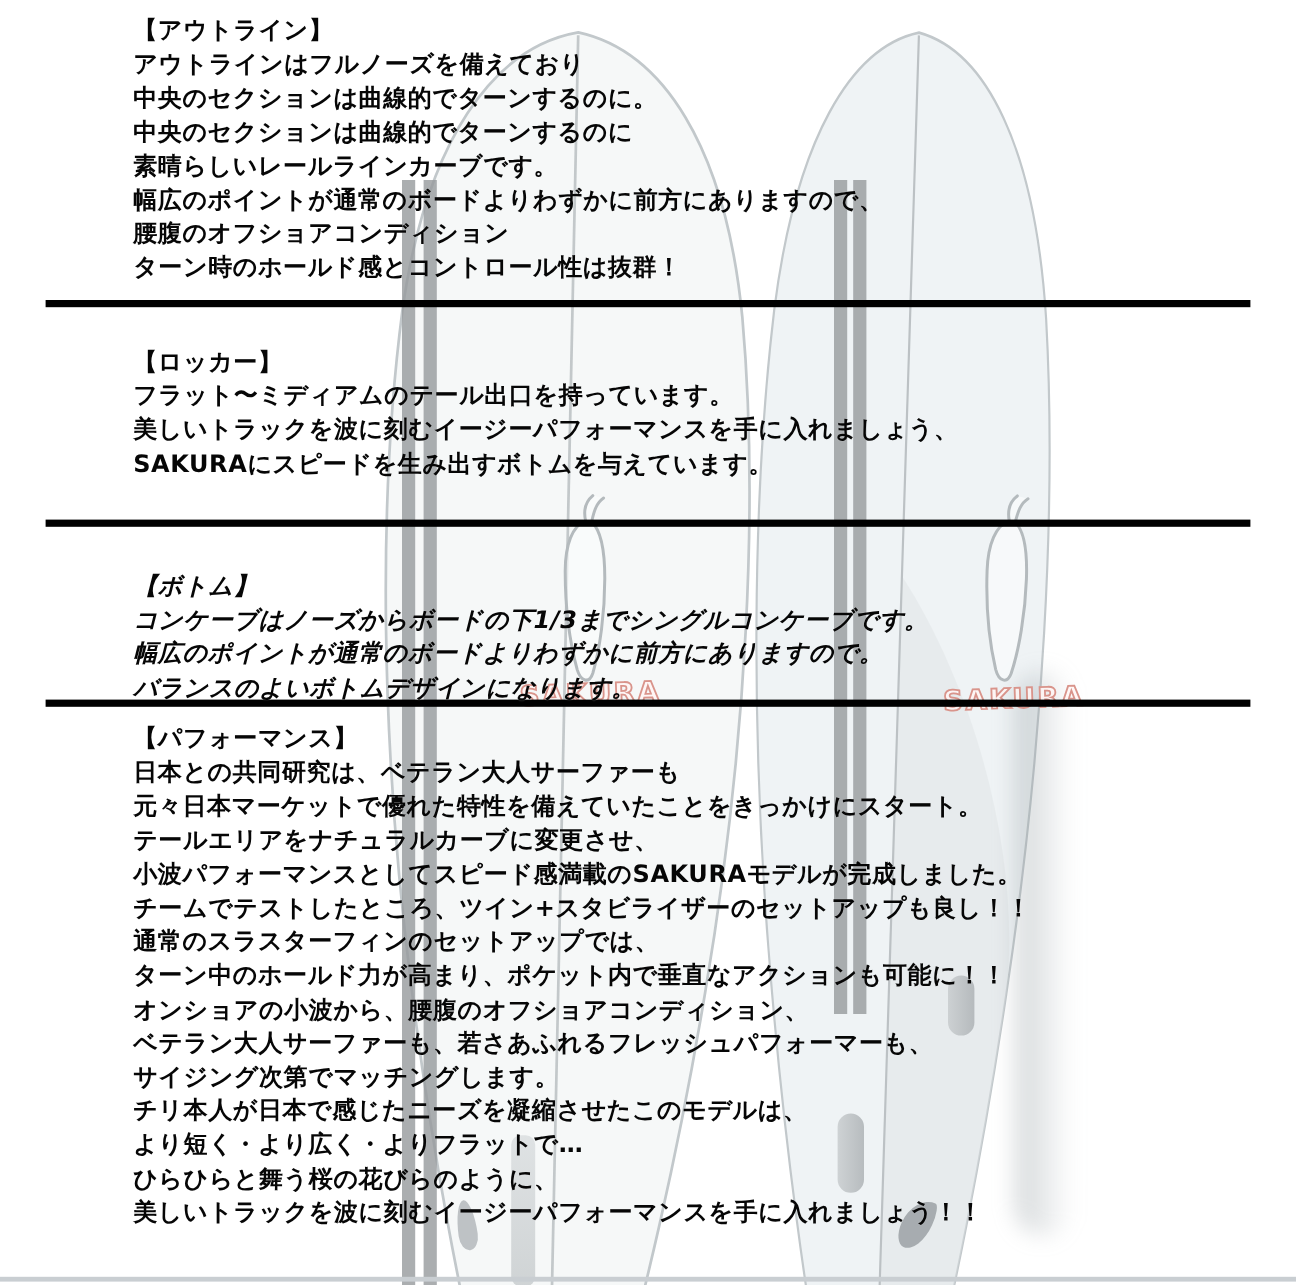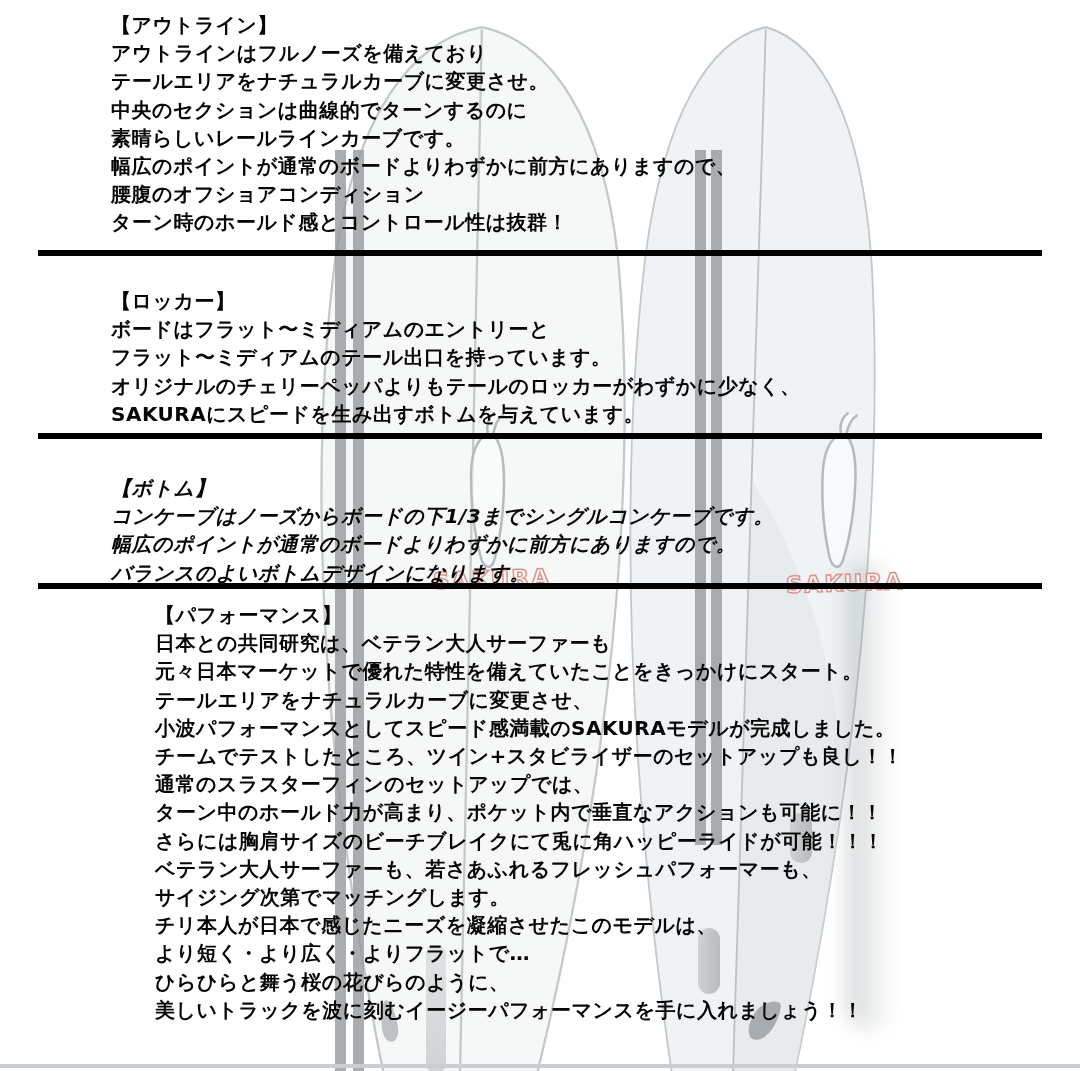--- a/index.html
+++ b/index.html
@@ -51,21 +51,21 @@
   .bottom-rule{position:absolute;left:0;top:1064px;width:1080px;height:4px;background:#c9ced2;}
   
   .txt{
     position:absolute;left:111px;right:10px;color:#060606;font-weight:700;
     font-size:20px;line-height:28.2px;white-space:nowrap;letter-spacing:0.5px;
     text-shadow:0 0 1px rgba(255,255,255,0.4);
   }
   .txt.s1{top:11px;}
   .txt.s2{top:287px;}
   .txt.s3{top:474px;font-style:italic;}
-  .txt.s4{top:601px;margin-left:44px;}
+  .txt.s4{top:601px;}
 </style>
 </head>
 <body>
 
 <div class="canvas">
 
   <div class="bg">
 
     <svg class="board board-left" viewBox="0 0 300 1000" preserveAspectRatio="none">
       <path d="M150,6 C212,18 260,86 275,210 C290,345 285,520 258,700 C240,822 216,930 198,995 L102,995 C84,930 60,822 42,700 C15,520 10,345 25,210 C40,86 88,18 150,6 Z" fill="#f6f8f8" stroke="#c2c8cb" stroke-width="2"></path>
@@ -103,53 +103,52 @@
   </div>
 
   <div class="divider d1"></div>
   <div class="divider d2"></div>
   <div class="divider d3"></div>
   <div class="bottom-rule"></div>
 
   <section class="txt s1">
     <div>【アウトライン】</div>
     <div>アウトラインはフルノーズを備えており</div>
-    <div>テールエリアをナチュラルカーブに変更させ。</div>
+    <div>中央のセクションは曲線的でターンするのに。</div>
     <div>中央のセクションは曲線的でターンするのに</div>
     <div>素晴らしいレールラインカーブです。</div>
     <div>幅広のポイントが通常のボードよりわずかに前方にありますので、</div>
     <div>腰腹のオフショアコンディション</div>
     <div>ターン時のホールド感とコントロール性は抜群！</div>
   </section>
 
   <section class="txt s2">
     <div>【ロッカー】</div>
-    <div>ボードはフラット〜ミディアムのエントリーと</div>
     <div>フラット〜ミディアムのテール出口を持っています。</div>
-    <div>オリジナルのチェリーペッパよりもテールのロッカーがわずかに少なく、</div>
+    <div>美しいトラックを波に刻むイージーパフォーマンスを手に入れましょう、</div>
     <div>SAKURAにスピードを生み出すボトムを与えています。</div>
   </section>
 
   <section class="txt s3">
     <div>【ボトム】</div>
     <div>コンケーブはノーズからボードの下1/3までシングルコンケーブです。</div>
     <div>幅広のポイントが通常のボードよりわずかに前方にありますので。</div>
     <div>バランスのよいボトムデザインになります。</div>
   </section>
 
   <section class="txt s4">
     <div>【パフォーマンス】</div>
     <div>日本との共同研究は、ベテラン大人サーファーも</div>
     <div>元々日本マーケットで優れた特性を備えていたことをきっかけにスタート。</div>
     <div>テールエリアをナチュラルカーブに変更させ、</div>
     <div>小波パフォーマンスとしてスピード感満載のSAKURAモデルが完成しました。</div>
     <div>チームでテストしたところ、ツイン+スタビライザーのセットアップも良し！！</div>
     <div>通常のスラスターフィンのセットアップでは、</div>
     <div>ターン中のホールド力が高まり、ポケット内で垂直なアクションも可能に！！</div>
-    <div>さらには胸肩サイズのビーチブレイクにて兎に角ハッピーライドが可能！！！</div>
+    <div>オンショアの小波から、腰腹のオフショアコンディション、</div>
     <div>ベテラン大人サーファーも、若さあふれるフレッシュパフォーマーも、</div>
     <div>サイジング次第でマッチングします。</div>
     <div>チリ本人が日本で感じたニーズを凝縮させたこのモデルは、</div>
     <div>より短く・より広く・よりフラットで…</div>
     <div>ひらひらと舞う桜の花びらのように、</div>
     <div>美しいトラックを波に刻むイージーパフォーマンスを手に入れましょう！！</div>
   </section>
 
 </div>
 

